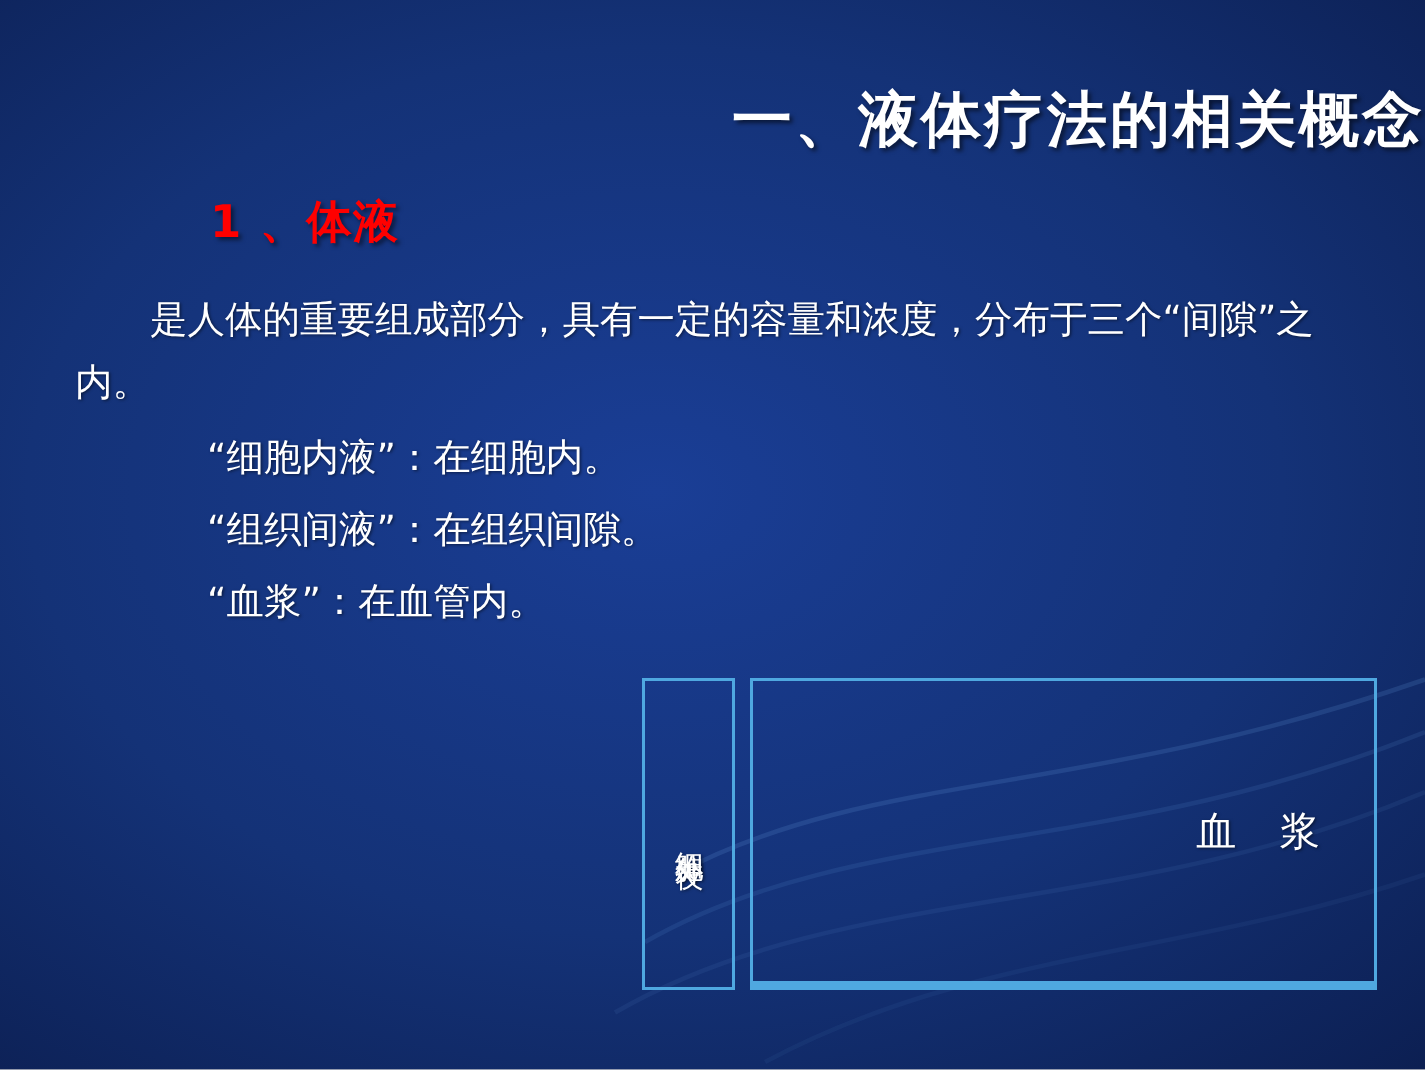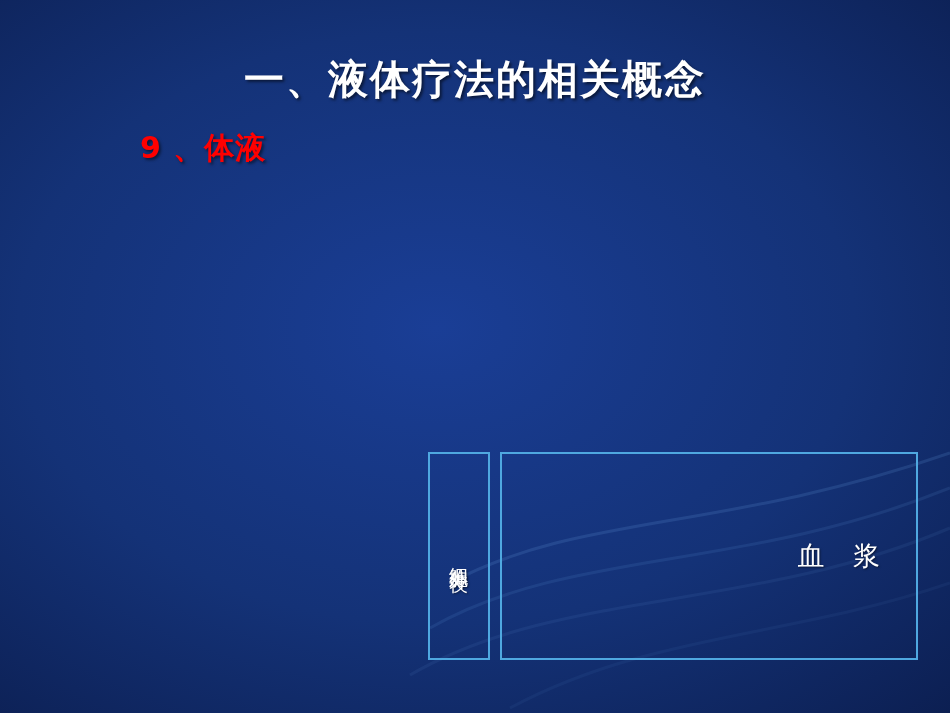--- a/index.html
+++ b/index.html
@@ -29,21 +29,21 @@
     width: 560px;
     height: 430px;
     pointer-events: none;
     opacity: 0.55;
   }
   .title {
     position: absolute;
     left: 0;
     top: 52px;
     width: 950px;
-    text-align: center;
+    text-align: right;
     color: #ffffff;
     font-size: 40px;
     font-weight: bold;
     letter-spacing: 2px;
     text-shadow: 2px 2px 3px rgba(0,0,0,0.55);
     font-family: "DejaVu Sans", sans-serif;
   }
   .subtitle {
     position: absolute;
     left: 140px;
@@ -97,21 +97,21 @@
     text-orientation: upright;
     letter-spacing: 2px;
     text-shadow: 1px 1px 2px rgba(0,0,0,0.5);
   }
   .right-stack {
     flex: 1;
     margin-left: 10px;
     border: 2px solid #4fa8e0;
     box-sizing: border-box;
     display: flex;
-    flex-direction: row;
+    flex-direction: column;
   }
   .cell {
     flex: 1;
     display: flex;
     align-items: center;
     justify-content: center;
     color: #ffffff;
     font-size: 27px;
     letter-spacing: 1px;
     text-shadow: 1px 1px 2px rgba(0,0,0,0.5);
@@ -133,22 +133,28 @@
 
   <svg class="swoosh" viewBox="0 0 560 430" preserveAspectRatio="none">
     <path d="M60,300 C190,230 330,250 560,170" fill="none" stroke="#6fa8e8" stroke-opacity="0.30" stroke-width="3"></path>
     <path d="M40,345 C180,265 350,290 560,205" fill="none" stroke="#6fa8e8" stroke-opacity="0.22" stroke-width="3"></path>
     <path d="M20,392 C170,305 360,330 560,245" fill="none" stroke="#6fa8e8" stroke-opacity="0.16" stroke-width="3"></path>
     <path d="M120,425 C260,350 400,355 560,300" fill="none" stroke="#6fa8e8" stroke-opacity="0.12" stroke-width="3"></path>
   </svg>
 
   <div class="title">一、液体疗法的相关概念</div>
 
-  <div class="subtitle">9 、体液</div>
+  <div class="subtitle">1 、体液</div>
 
+  <div class="body-text">
+    <p class="para">是人体的重要组成部分，具有一定的容量和浓度，分布于三个“间隙”之内。</p>
+    <p class="line">“细胞内液”：在细胞内。</p>
+    <p class="line">“组织间液”：在组织间隙。</p>
+    <p class="line">“血浆”：在血管内。</p>
+  </div>
 
   <div class="diagram">
     <div class="left-box">
       <span class="left-label">细胞外夜</span>
     </div>
     <div class="right-stack">
       <div class="cell row1">血    浆</div>
       <div class="cell-div"></div>
       <div class="cell-div"></div>
     </div>

